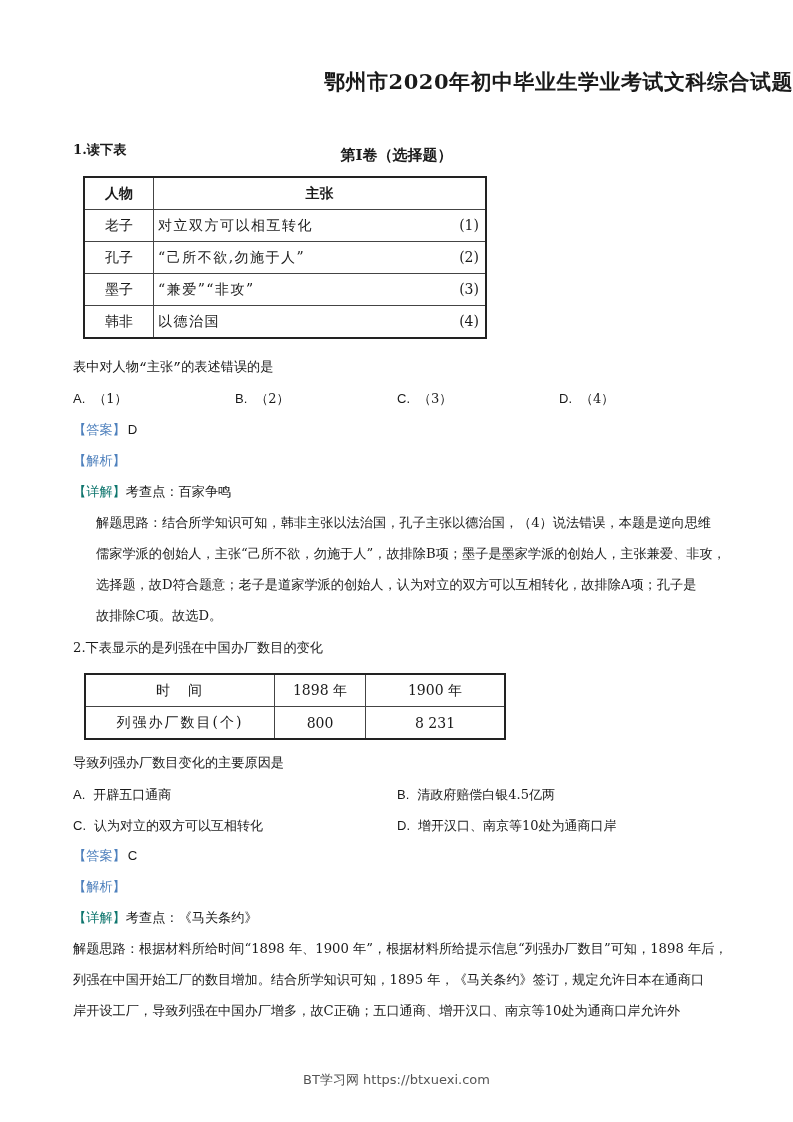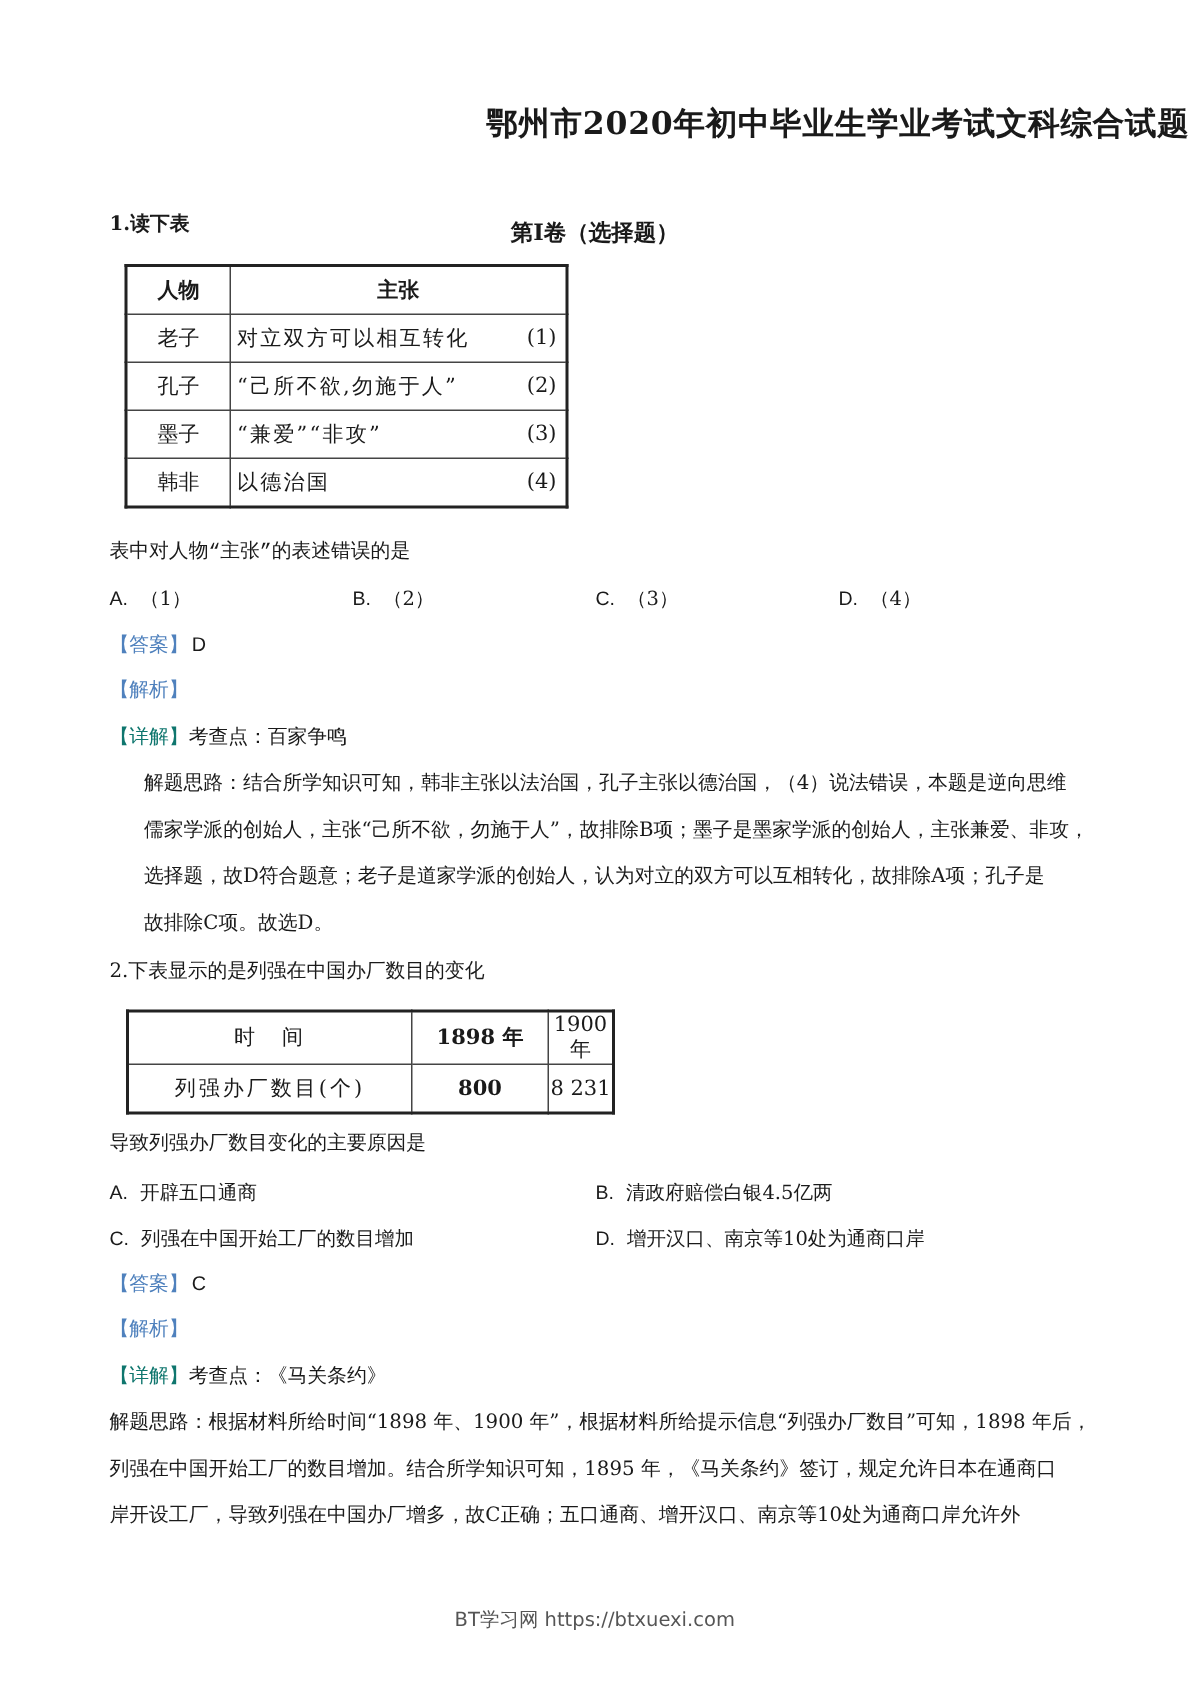--- a/index.html
+++ b/index.html
@@ -10,31 +10,31 @@
   .subtitle { left: 0; width: 793px; top: 106px; text-align: center; font-size: 15px; font-weight: bold; margin-top: 40px; }
   .line { font-size: 13.2px; line-height: 18px; }
   .opt { font-size: 13px; }
   .opt .letter { font-family: "Liberation Sans", sans-serif; margin-right: 8px; }
   .tag { color: #4f81bd; }
   .tag-val { font-family: "Liberation Sans", sans-serif; color: #1a1a1a; margin-left: 2px; }
   .detail-tag { color: #0f766e; }
   .para { left: 73px; width: 650px; font-size: 13.2px; line-height: 31px; white-space: normal; text-align: justify; text-align-last: left; }
   .para .ln { display: block; white-space: nowrap; }
 
-  table.t1 { position: absolute; left: 83px; top: 176px; width: 296px; border-collapse: collapse; border: 2px solid #222; font-size: 14px; }
+  table.t1 { position: absolute; left: 83px; top: 176px; width: 404px; border-collapse: collapse; border: 2px solid #222; font-size: 14px; }
   table.t1 td, table.t1 th { border: 1px solid #444; height: 31px; padding: 0; }
   table.t1 th { font-family: "DejaVu Sans", "Liberation Sans", sans-serif; font-weight: bold; font-size: 14px; }
   table.t1 .c1 { width: 68px; text-align: center; }
   table.t1 .c2 { text-align: left; padding-left: 4px; position: relative; letter-spacing: 1.5px; }
   table.t1 .num { position: absolute; right: 6px; top: 7px; letter-spacing: 0; }
 
-  table.t2 { position: absolute; left: 84px; top: 673px; width: 326px; border-collapse: collapse; border: 2px solid #222; font-size: 14px; }
+  table.t2 { position: absolute; left: 84px; top: 673px; width: 422px; border-collapse: collapse; border: 2px solid #222; font-size: 14px; }
   table.t2 td { border: 1px solid #444; height: 31px; padding: 0; text-align: center; }
   table.t2 .k1 { width: 188px; letter-spacing: 2px; }
-  table.t2 .k2 { width: 90px; font-weight: bold; }
+  table.t2 .k2 { width: 90px; }
 
   .footer { left: 0; width: 793px; top: 1071px; text-align: center; font-family: "DejaVu Sans", sans-serif; font-size: 13px; color: #555; }
 </style>
 </head>
 <body>
 
 <div class="abs title">鄂州市2020年初中毕业生学业考试文科综合试题</div>
 <div class="abs subtitle">第Ⅰ卷（选择题）</div>
 
 <div class="abs line" style="left:73px; top:141px;font-weight:bold;">1.读下表</div>
@@ -96,21 +96,21 @@
     <td class="k2">800</td>
     <td>8 231</td>
   </tr>
 </tbody>
   </table>
 
 <div class="abs line" style="left:73px; top:754px;">导致列强办厂数目变化的主要原因是</div>
 
 <div class="abs opt" style="left:73px; top:786px;"><span class="letter">A.</span><span>开辟五口通商</span></div>
 <div class="abs opt" style="left:397px; top:786px;"><span class="letter">B.</span><span>清政府赔偿白银4.5亿两</span></div>
-<div class="abs opt" style="left:73px; top:817px;"><span class="letter">C.</span><span>列强在中国开始工厂的数目增加</span></div>
+<div class="abs opt" style="left:73px; top:817px;"><span class="letter">C.</span><span>认为对立的双方可以互相转化</span></div>
 <div class="abs opt" style="left:397px; top:817px;"><span class="letter">D.</span><span>增开汉口、南京等10处为通商口岸</span></div>
 
 <div class="abs line" style="left:73px; top:847px;"><span class="tag">【答案】</span><span class="tag-val">C</span></div>
 <div class="abs line" style="left:73px; top:878px;"><span class="tag">【解析】</span></div>
 <div class="abs line" style="left:73px; top:909px;"><span class="detail-tag">【详解】</span><span>考查点：《马关条约》</span></div>
 
 <div class="abs para" style="top:933px;">
   <span class="ln">解题思路：根据材料所给时间“1898 年、1900 年”，根据材料所给提示信息“列强办厂数目”可知，1898 年后，</span>
   <span class="ln">列强在中国开始工厂的数目增加。结合所学知识可知，1895 年，《马关条约》签订，规定允许日本在通商口</span>
   <span class="ln">岸开设工厂，导致列强在中国办厂增多，故C正确；五口通商、增开汉口、南京等10处为通商口岸允许外</span>

